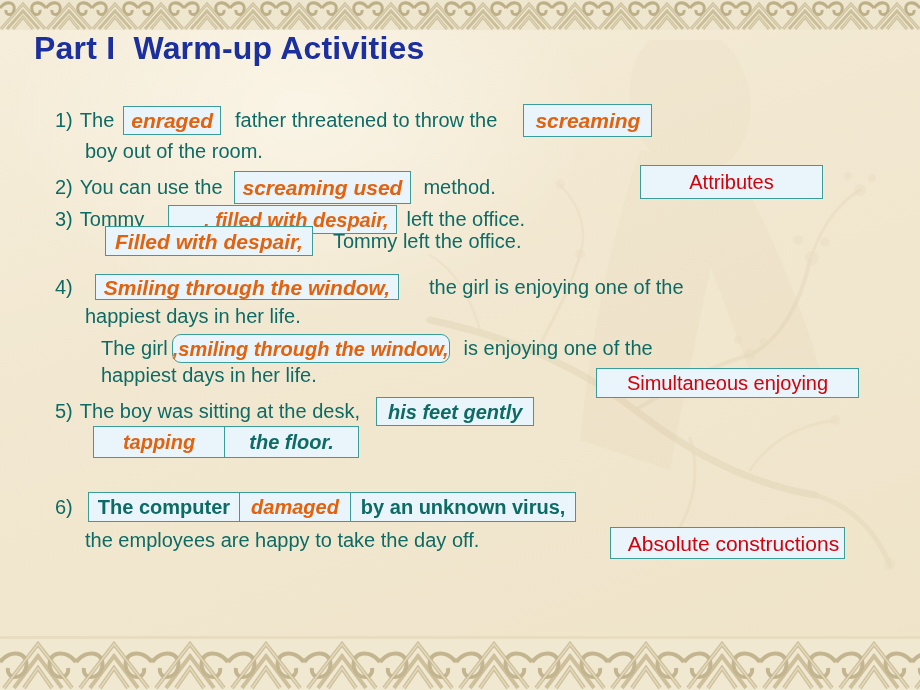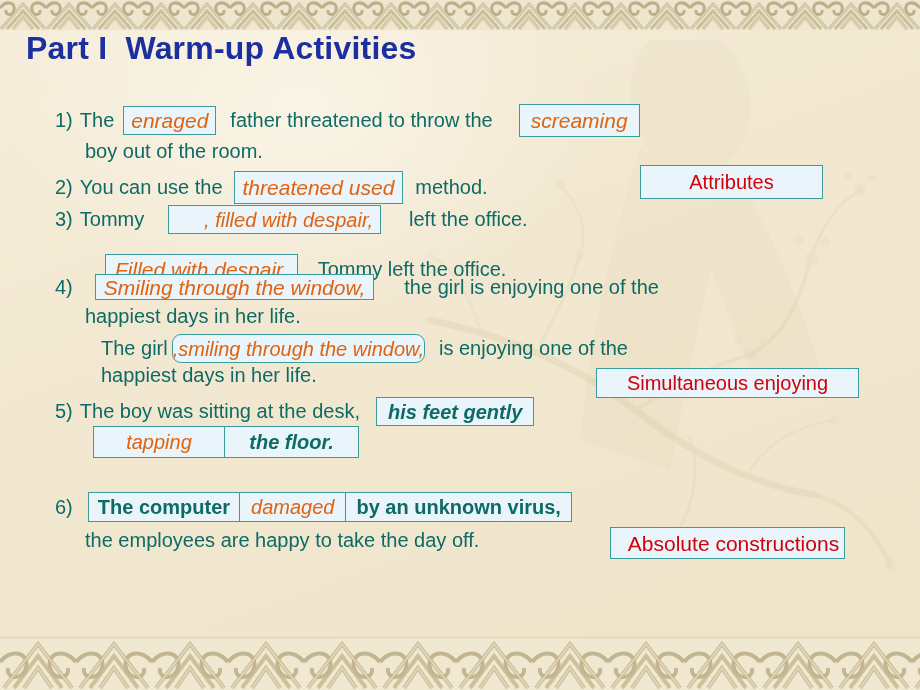--- a/index.html
+++ b/index.html
@@ -44,21 +44,21 @@
 
   
   #content {
     position: absolute;
     inset: 0;
     color: #0d6b66;
   }
 
   .title {
     position: absolute;
-    left: 26px; top: 30px;
+    left: 34px; top: 30px;
     font-size: 32px;
     font-weight: bold;
     color: #1b2f9e;
     letter-spacing: .2px;
     white-space: pre;
     text-shadow: 1px 1px 0 rgba(255,255,255,.35);
   }
 
   .line {
     position: absolute;
@@ -82,21 +82,21 @@
     align-items: center;
     justify-content: center;
     box-sizing: border-box;
     background: #e9f4fb;
     border: 1px solid #3a9c9b;
     white-space: pre;
     line-height: 1;
   }
   .box.orange {
     color: #e2620d;
-    font-weight: normal;
+    font-weight: bold;
     font-style: italic;
   }
   .box.teal {
     color: #0d6b66;
     font-weight: bold;
     font-style: italic;
   }
   .box.teal-upright {
     color: #0d6b66;
     font-weight: bold;
@@ -213,32 +213,32 @@
       <span class="plain" style="margin-left:14px;">father threatened to throw the</span>
       <span class="box orange f21" style="margin-left:26px; height:33px; padding:0 11px;">screaming</span>
     </div>
     <div class="line abs" style="left:85px; top:140px;">
       <span class="plain">boy out of the room.</span>
     </div>
 
     <div class="line abs" style="left:55px; top:171px;">
       <span class="num">2)</span>
       <span class="plain" style="margin-left:7px;">You can use the</span>
-      <span class="box orange f21" style="margin-left:11px; height:33px; padding:0 8px;">threatened used</span>
+      <span class="box orange f21" style="margin-left:11px; height:33px; padding:0 8px;">screaming used</span>
       <span class="plain" style="margin-left:12px;">method.</span>
     </div>
     <span class="box red f20 abs" style="left:640px; top:165px; width:183px; height:34px;">Attributes</span>
 
     <div class="line abs" style="left:55px; top:205px;">
       <span class="num">3)</span>
       <span class="plain" style="margin-left:7px;">Tommy</span>
       <span class="box orange f20" style="margin-left:24px; height:29px; padding:0 7px;">     , filled with despair,</span>
-      <span class="plain" style="margin-left:28px;">left the office.</span>
-    </div>
-    <div class="line abs" style="left:105px; top:254px;text-align:right;">
+      <span class="plain" style="margin-left:10px;">left the office.</span>
+    </div>
+    <div class="line abs" style="left:105px; top:226px;text-align:right;">
       <span class="box orange f21" style="height:30px; padding:0 9px;">Filled with despair,</span>
       <span class="plain" style="margin-left:20px;">Tommy left the office.</span>
     </div>
 
     <div class="line abs" style="left:55px; top:274px;">
       <span class="num">4)</span>
       <span class="box orange f21" style="margin-left:22px; height:26px; padding:0 8px;">Smiling through the window,</span>
       <span class="plain" style="margin-left:30px;">the girl is enjoying one of the</span>
     </div>
     <div class="line abs" style="left:85px; top:305px;">

